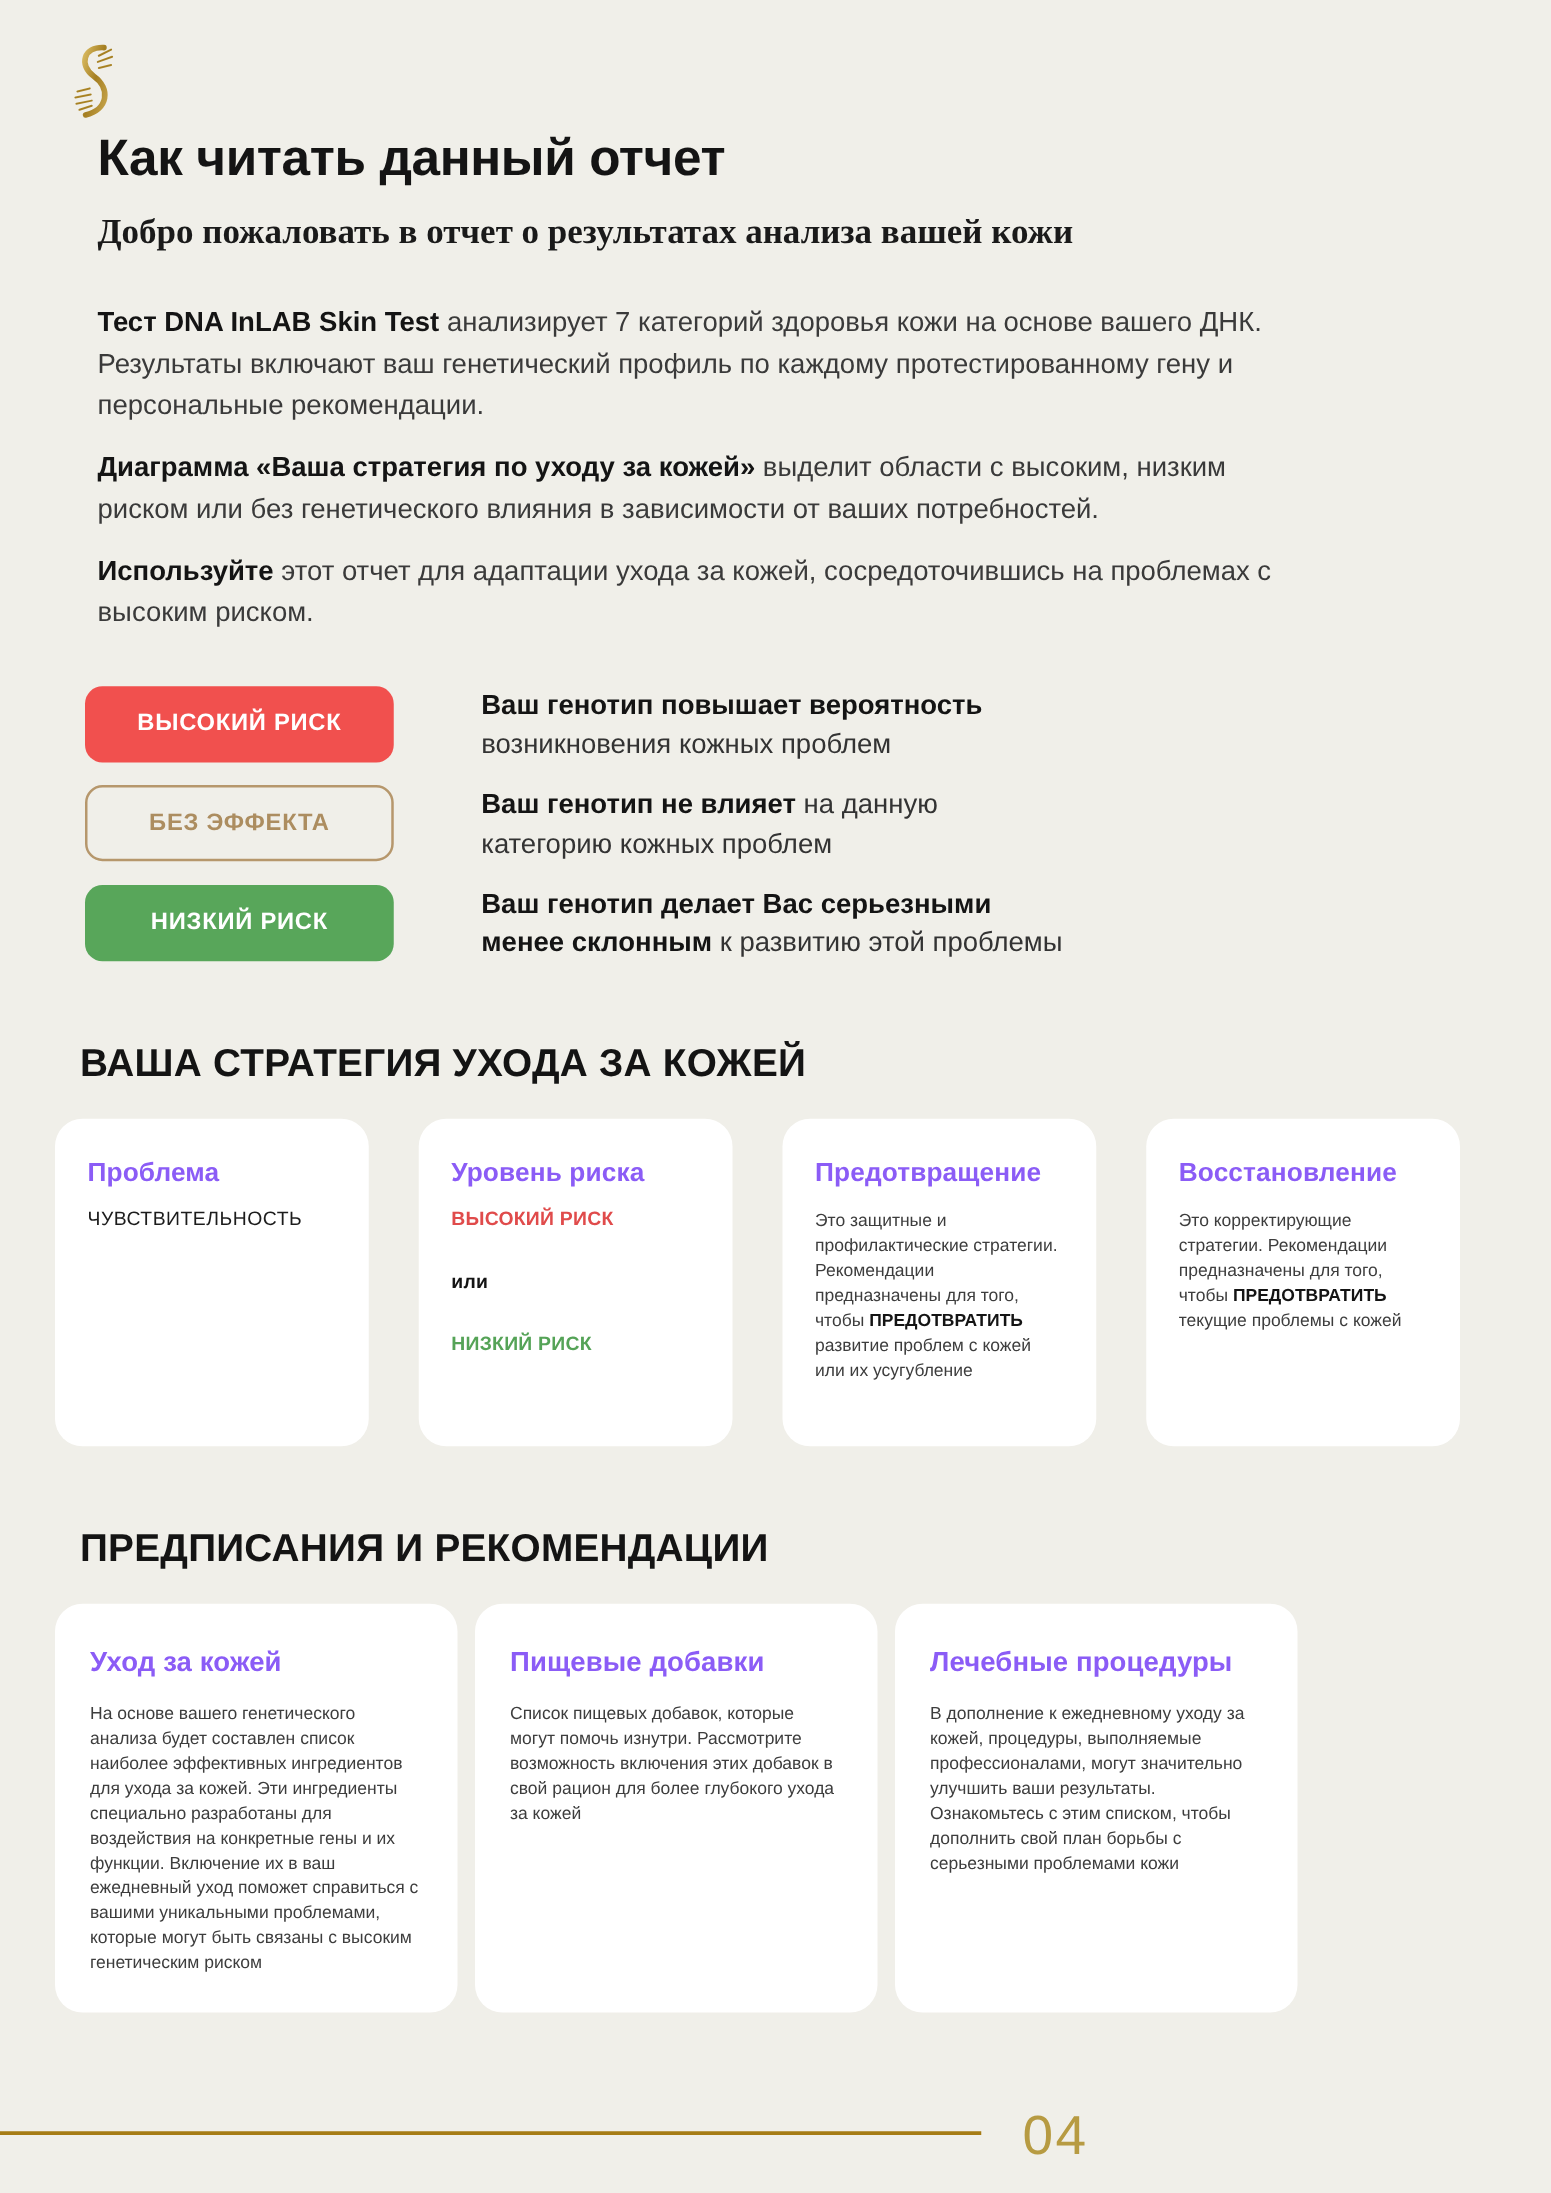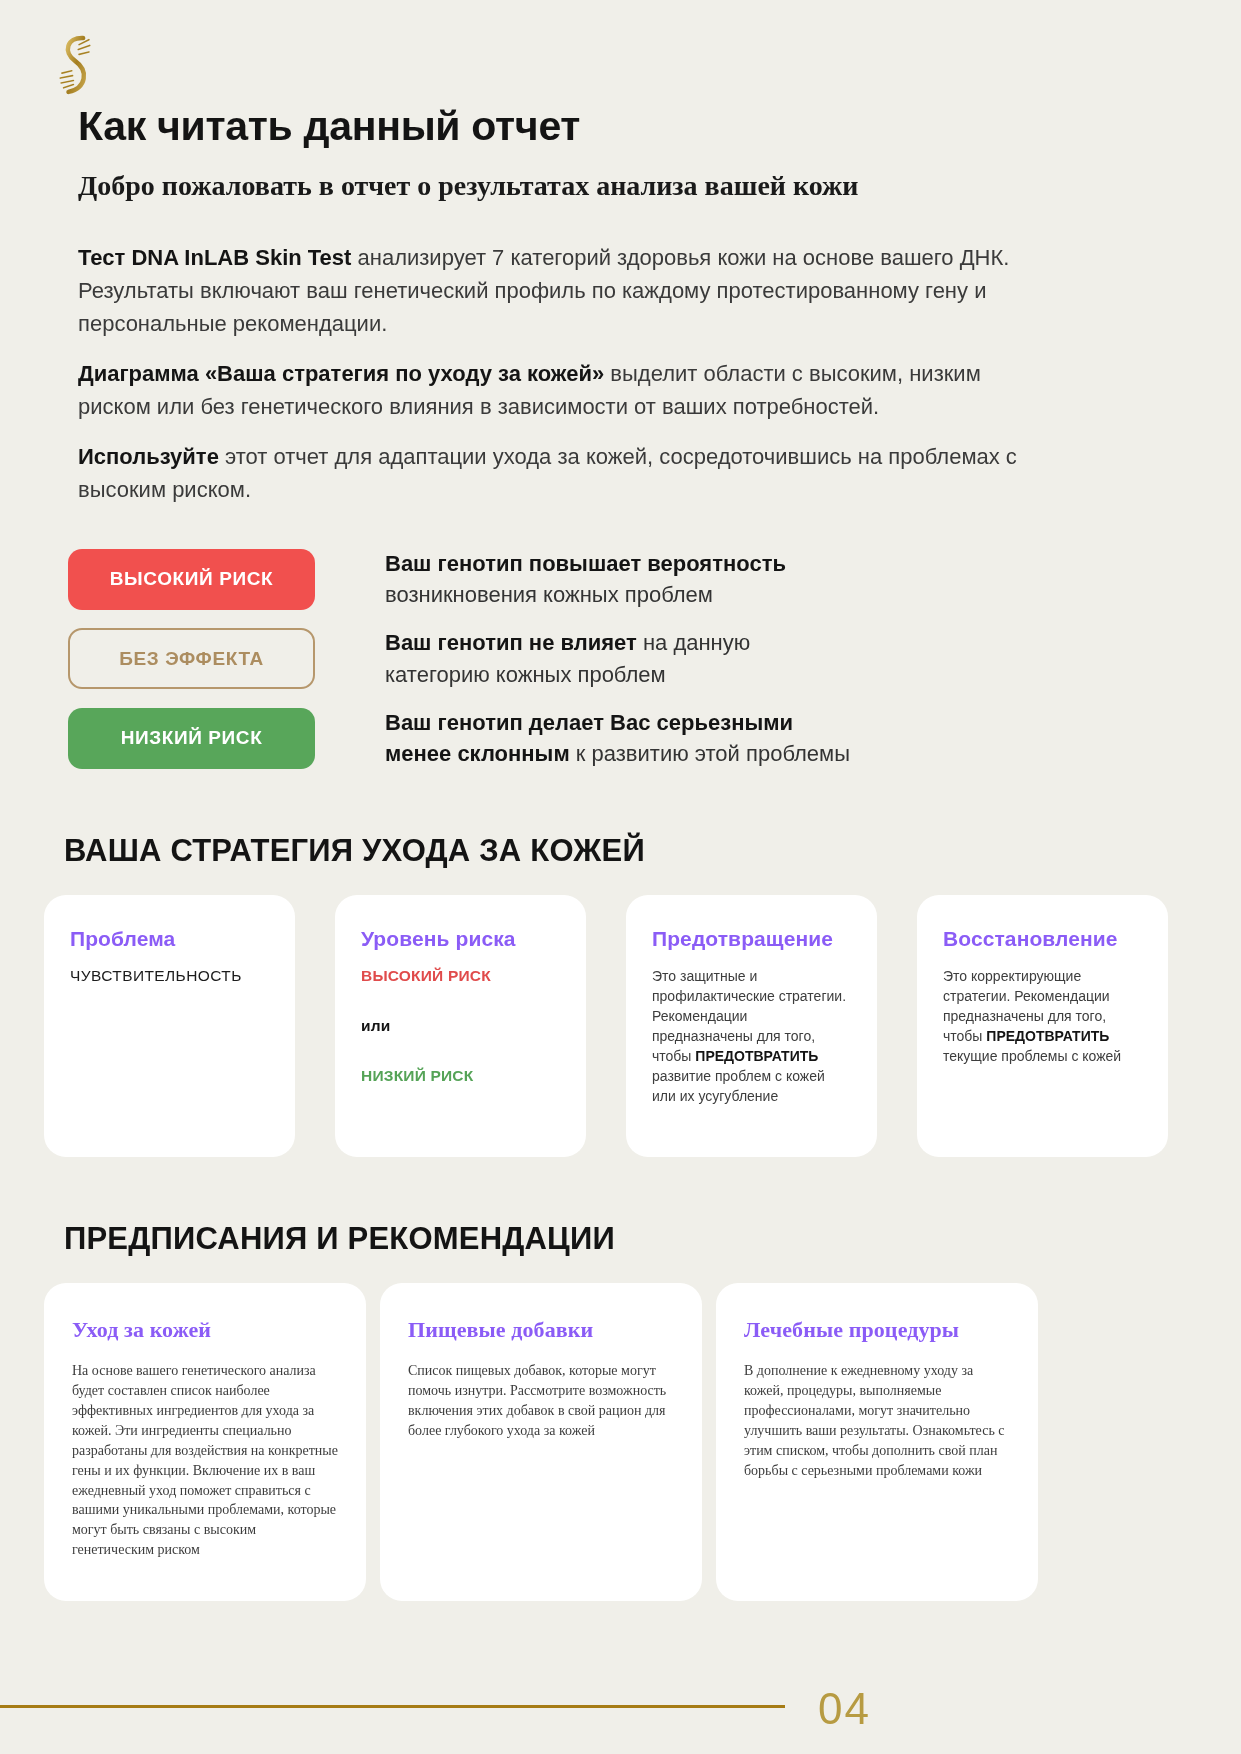--- a/index.html
+++ b/index.html
@@ -50,21 +50,21 @@
 
   
   .section-title{
     margin:64px 0 0 64px;
     font-size:31px;font-weight:600;color:#141414;letter-spacing:0.2px;
   }
 
   
   .cards-row{display:grid;margin:26px 0 0 44px;}
   .cards-row.row1{grid-template-columns:repeat(4,251px);gap:40px;}
-  .cards-row.row2{grid-template-columns:repeat(3,322px);gap:14px;font-family:Liberation Serif, serif;}
+  .cards-row.row2{grid-template-columns:repeat(3,322px);gap:14px;}
   .card{
     background:#ffffff;border-radius:22px;
     padding:28px 26px;box-sizing:border-box;
   }
   .row1 .card{min-height:262px;}
   .row2 .card{min-height:318px;padding:30px 28px;}
   .card-title{
     margin:4px 0 16px 0;
     font-size:21px;font-weight:800;color:#8b5cf6;letter-spacing:0.1px;
   }

